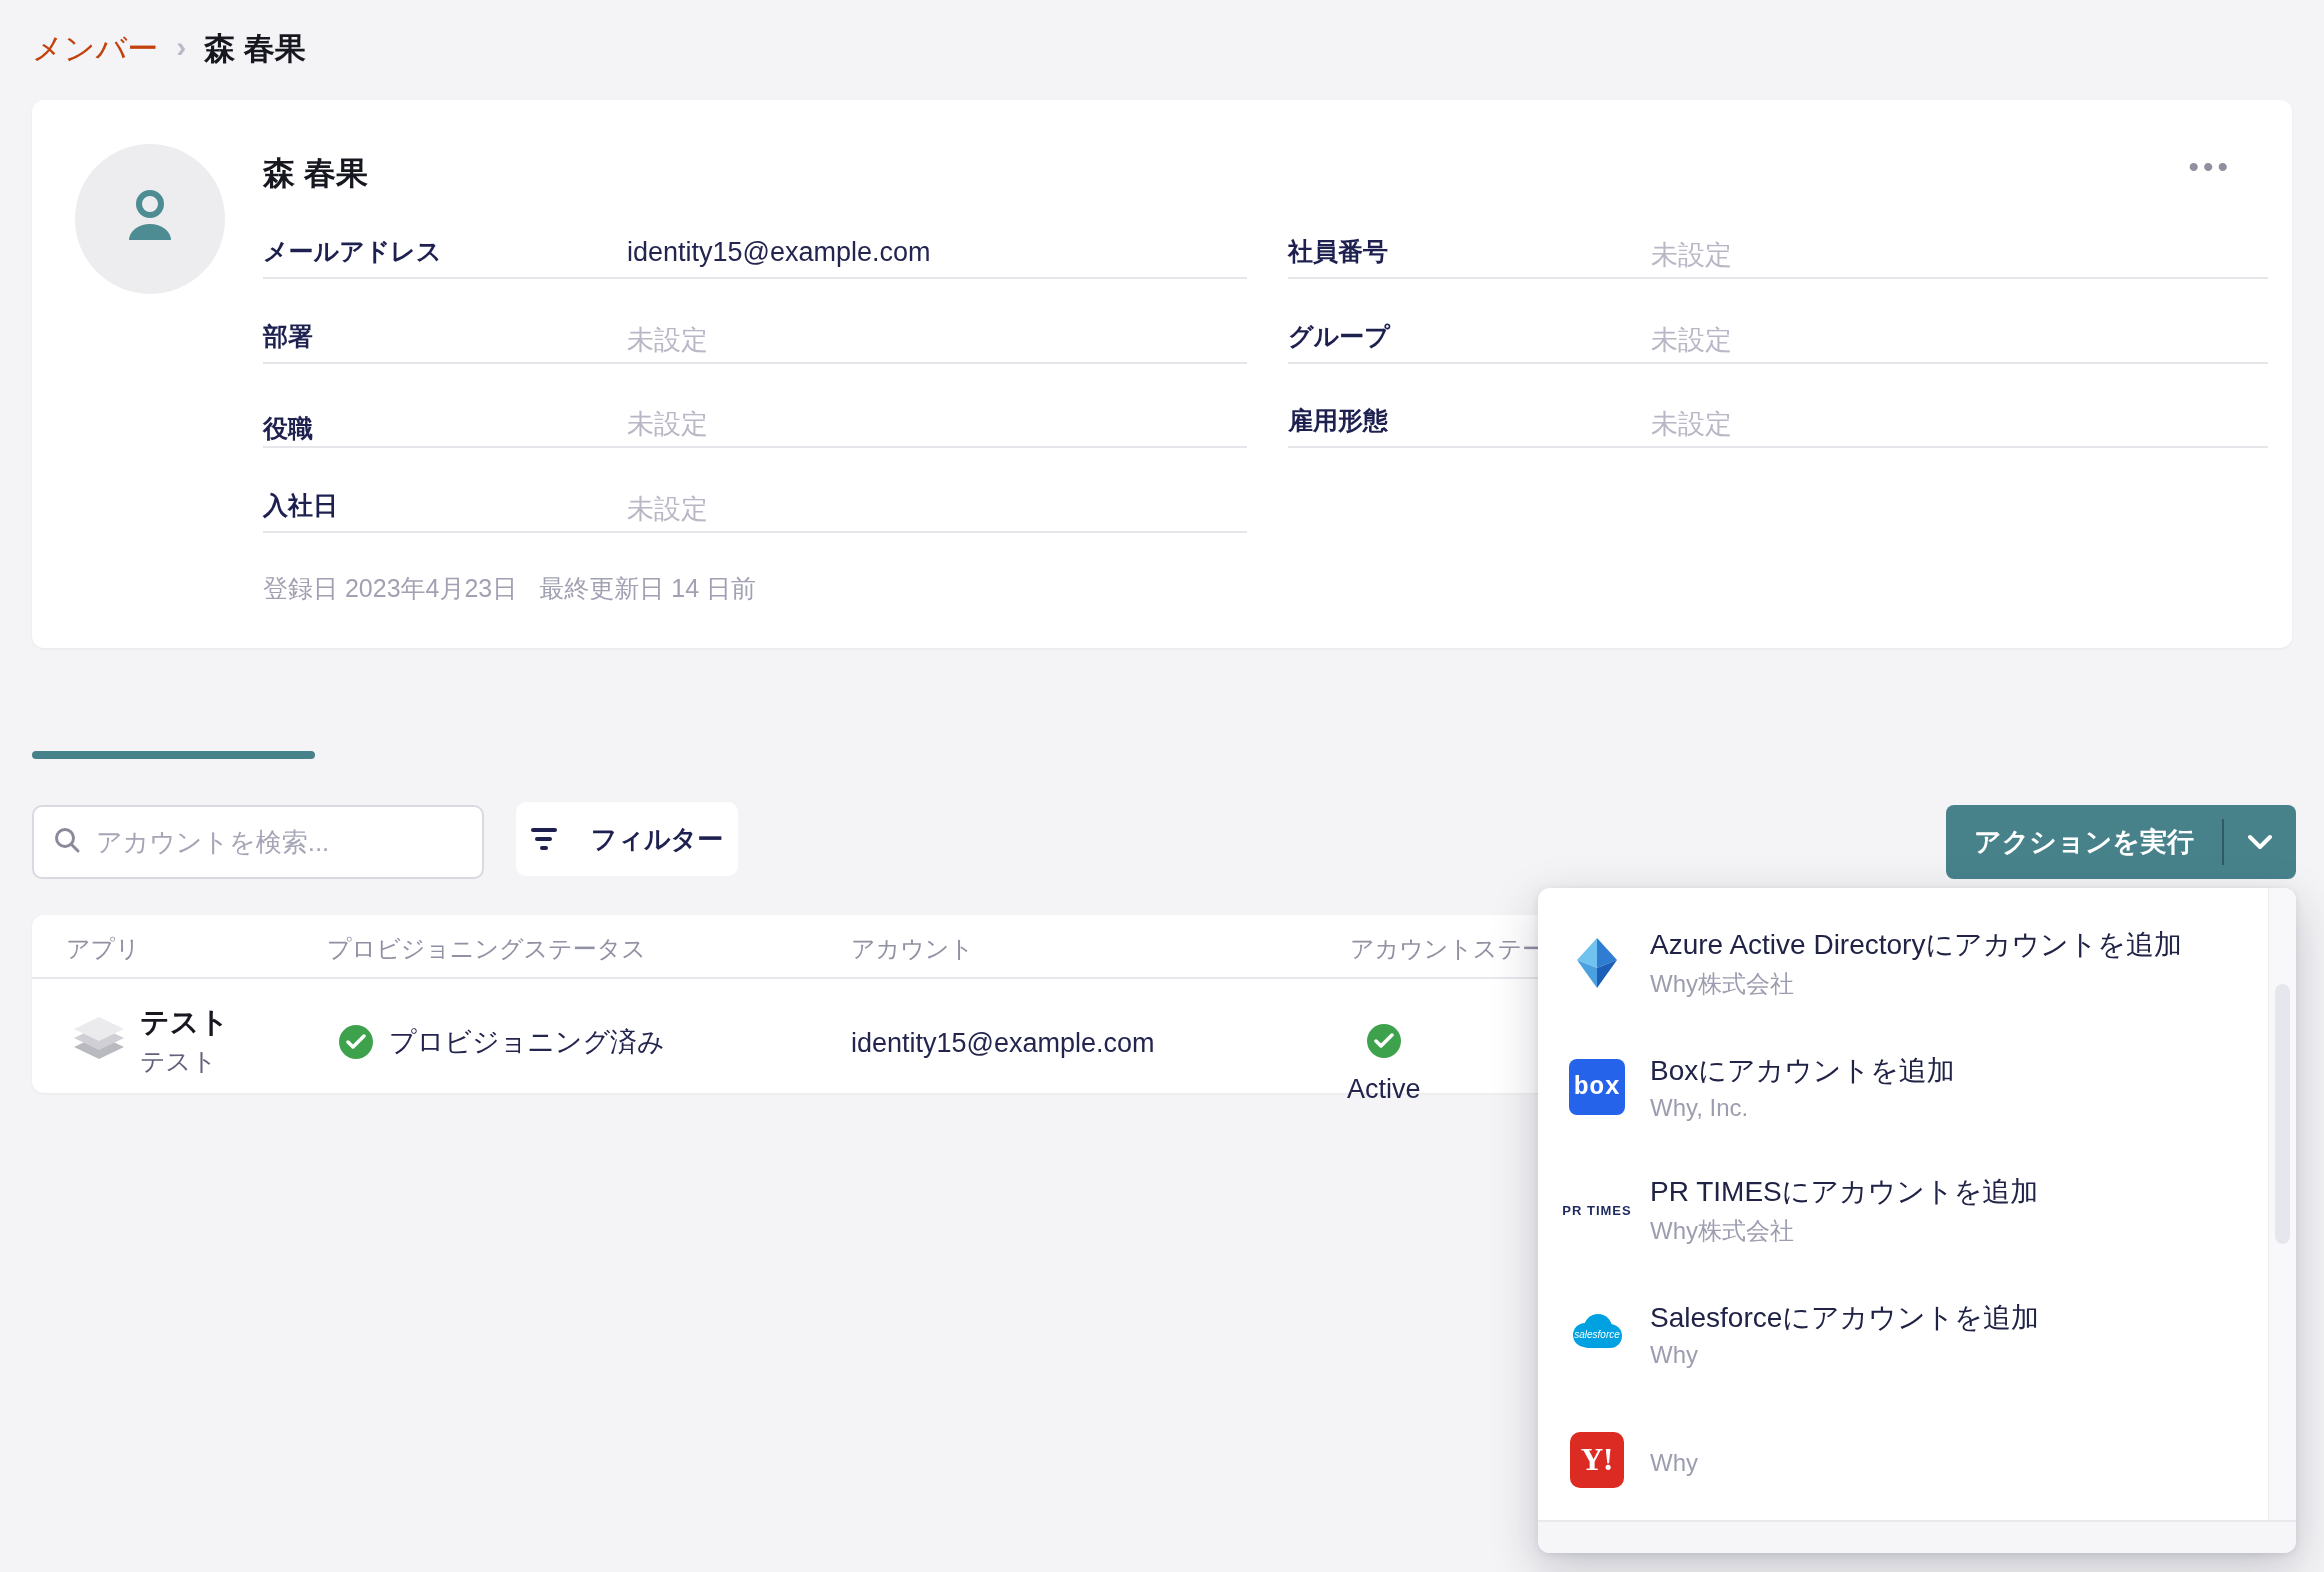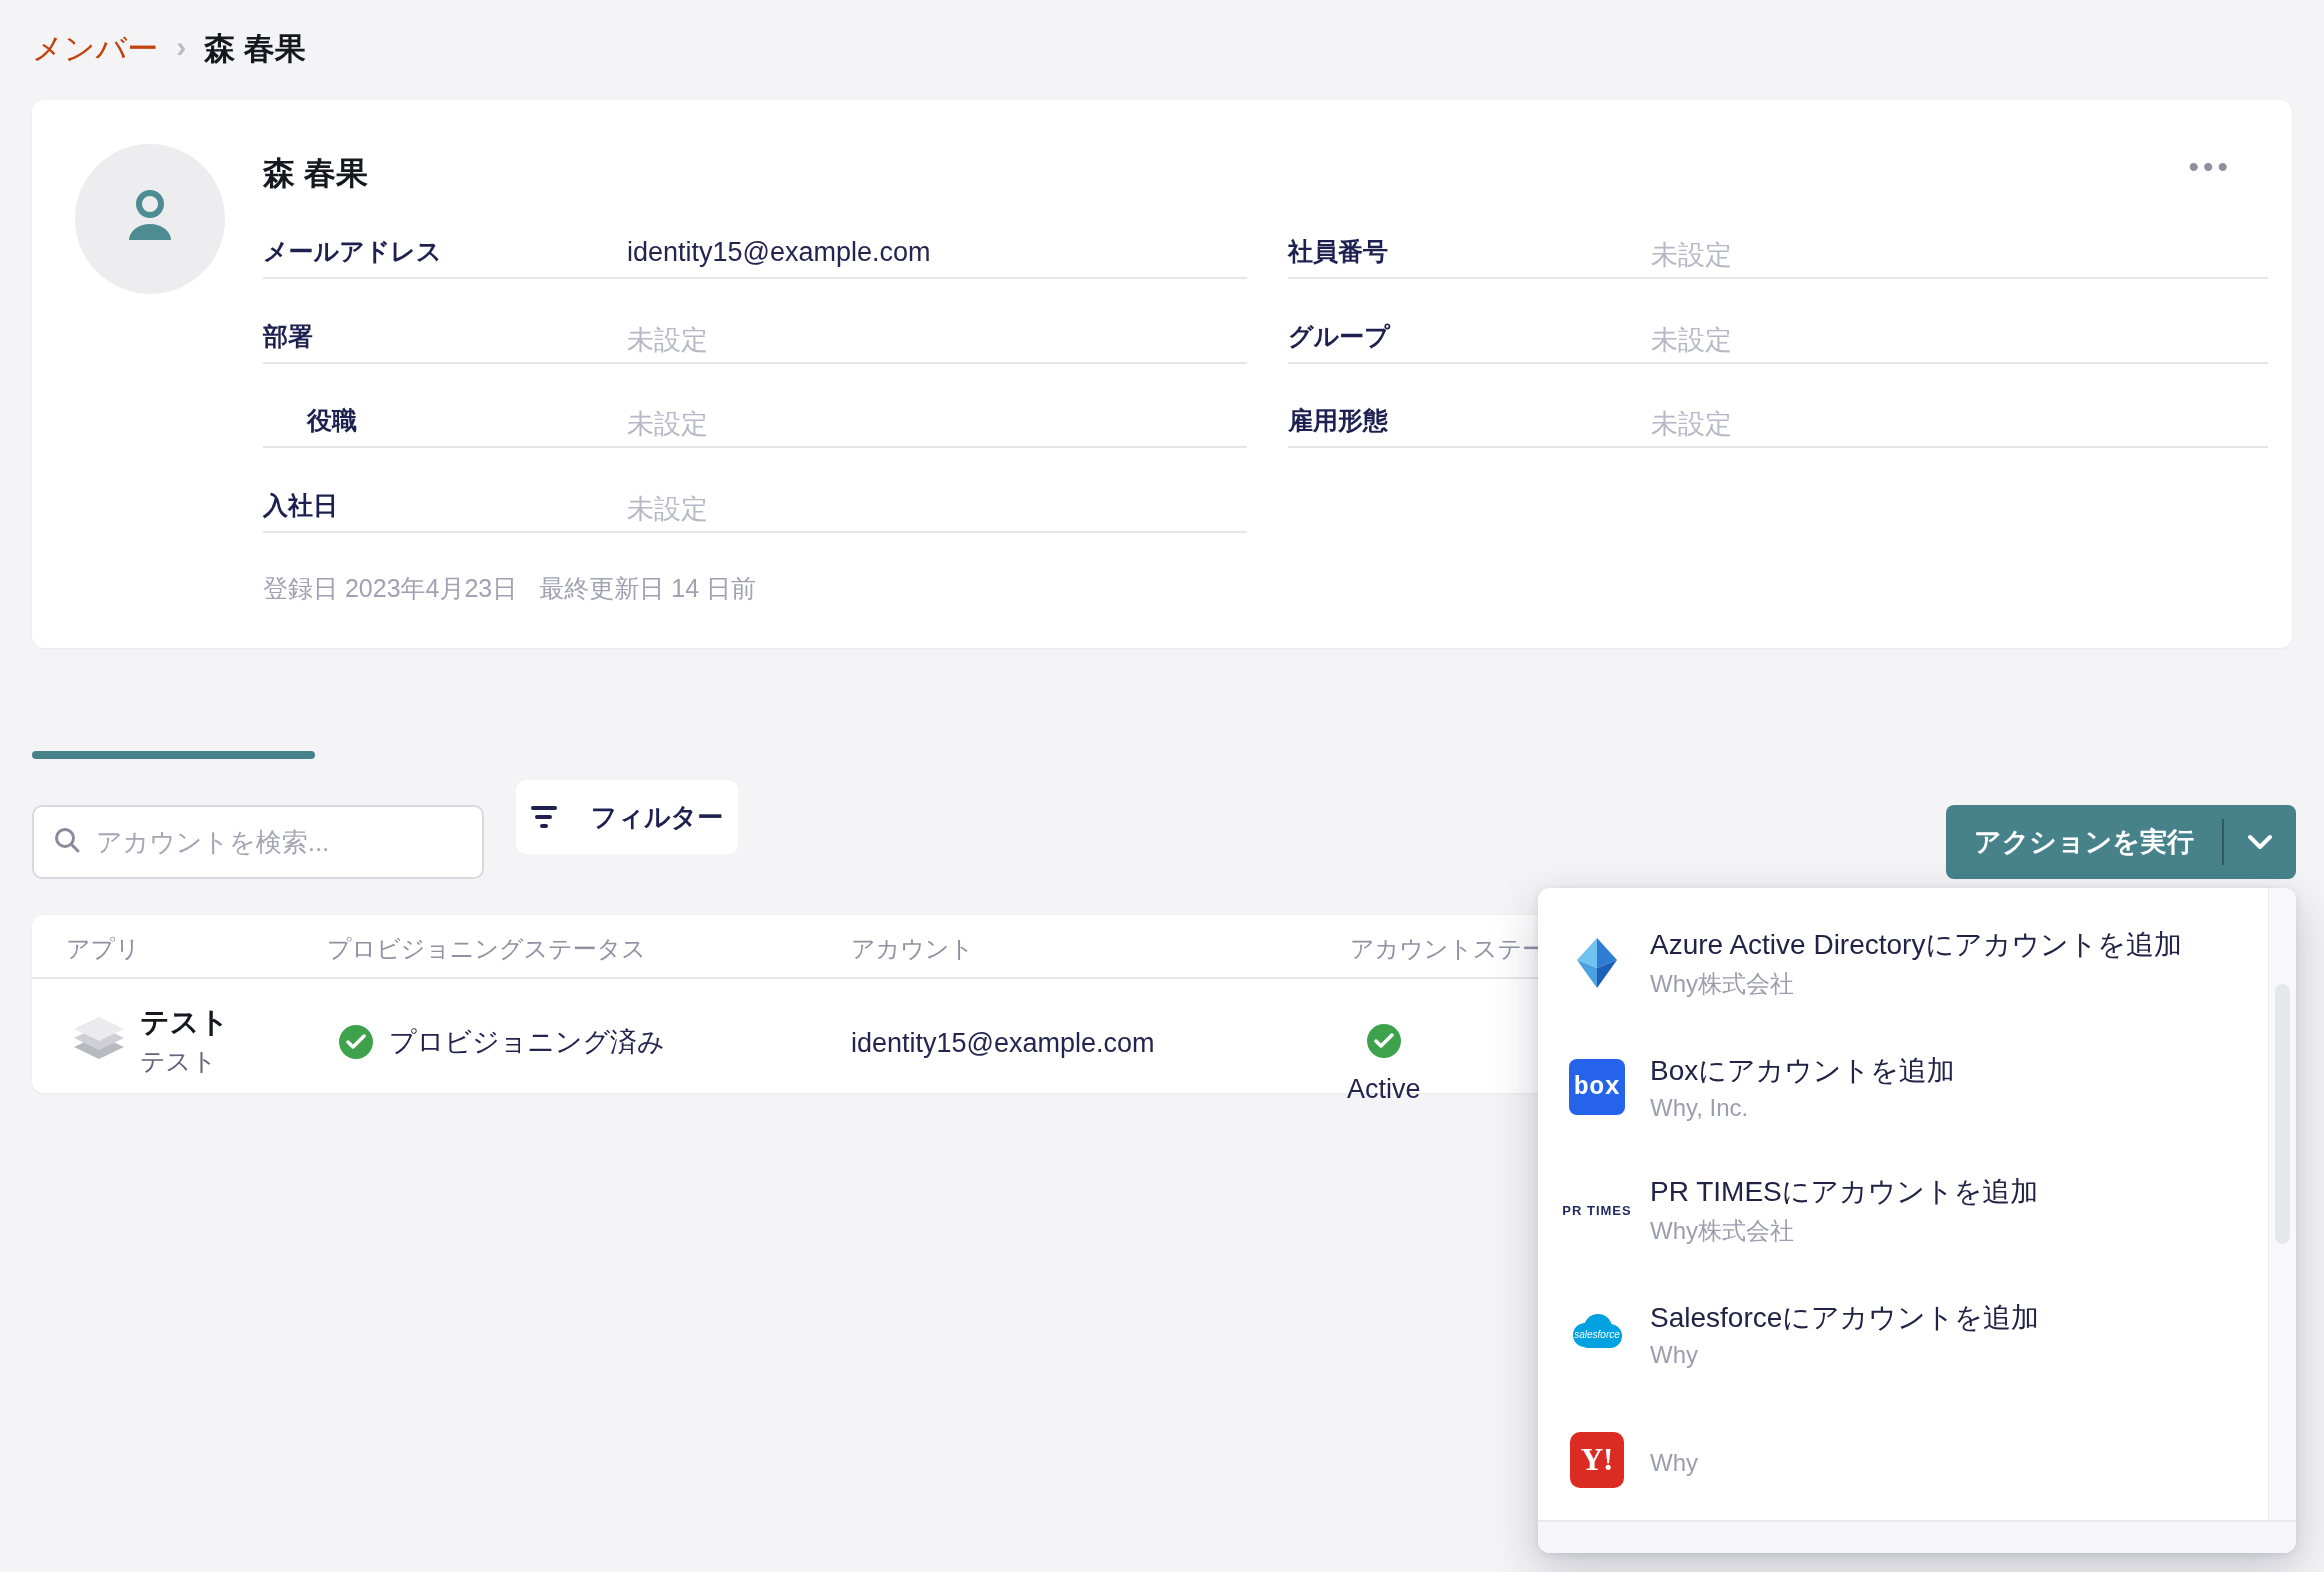--- a/index.html
+++ b/index.html
@@ -60,21 +60,21 @@
     position: absolute; left: 32px; top: 805px; width: 452px; height: 74px;
     background: #ffffff; border: 2px solid #d9d9e2; border-radius: 10px;
     display: flex; align-items: center; padding: 0 18px; gap: 14px;
   }
   .search-box input {
     border: none; outline: none; background: transparent; flex: 1;
     font-size: 26px; color: #1e2150; font-family: inherit; min-width: 0;
   }
   .search-box input::placeholder { color: #a5a5b6; }
   .filter-btn {
-    position: absolute; left: 516px; top: 780px; width: 222px; height: 74px;
+    position: absolute; left: 516px; top: 802px; width: 222px; height: 74px;
     background: #ffffff; border-radius: 10px; display: flex; align-items: center;
     justify-content: center; gap: 34px; cursor: pointer;
   }
   .filter-btn span { font-size: 26px; font-weight: bold; color: #1e2150; }
   .filter-glyph { display: flex; flex-direction: column; align-items: center; gap: 5px; }
   .filter-glyph i { display: block; height: 4px; border-radius: 2px; background: #1e2150; }
   .filter-glyph i:nth-child(1) { width: 26px; }
   .filter-glyph i:nth-child(2) { width: 17px; }
   .filter-glyph i:nth-child(3) { width: 8px; }
 
@@ -176,21 +176,21 @@
     </div>
     <div class="field-value" style="left:595px; top:137px;">identity15@example.com</div>
     <div class="field-line" style="left:231px; top:177px; width:984px;"></div>
 
     <div class="field-row" style="left:231px; top:216px;">
       <span class="field-label">部署</span>
     </div>
     <div class="field-value empty" style="left:595px; top:222px;">未設定</div>
     <div class="field-line" style="left:231px; top:262px; width:984px;"></div>
 
-    <div class="field-row" style="left:231px; top:300px;margin-left:44px;">
+    <div class="field-row" style="left:231px; top:308px;">
       <span class="field-label">役職</span>
     </div>
     <div class="field-value empty" style="left:595px; top:306px;">未設定</div>
     <div class="field-line" style="left:231px; top:346px; width:984px;"></div>
 
     <div class="field-row" style="left:231px; top:385px;">
       <span class="field-label">入社日</span>
     </div>
     <div class="field-value empty" style="left:595px; top:391px;">未設定</div>
     <div class="field-line" style="left:231px; top:431px; width:984px;"></div>

